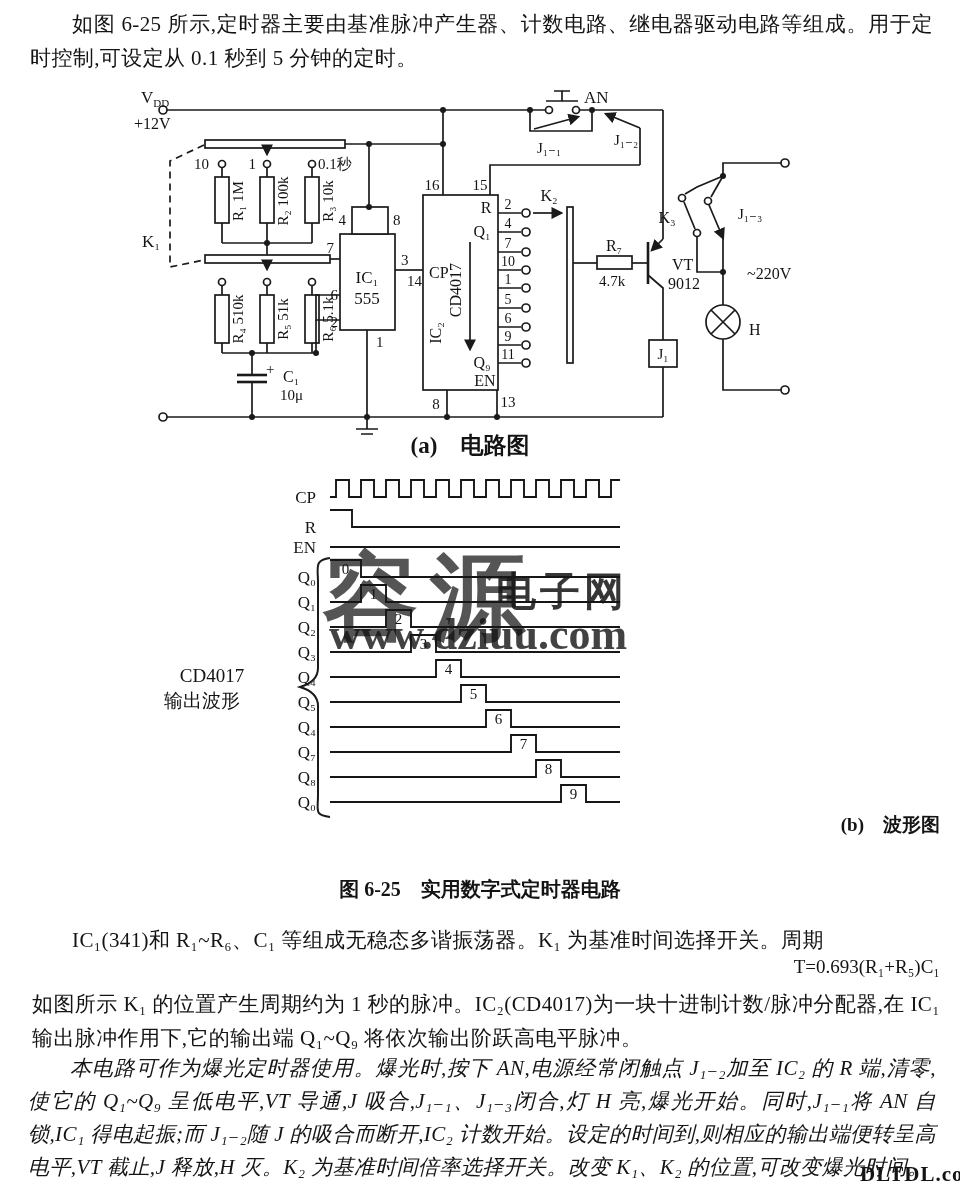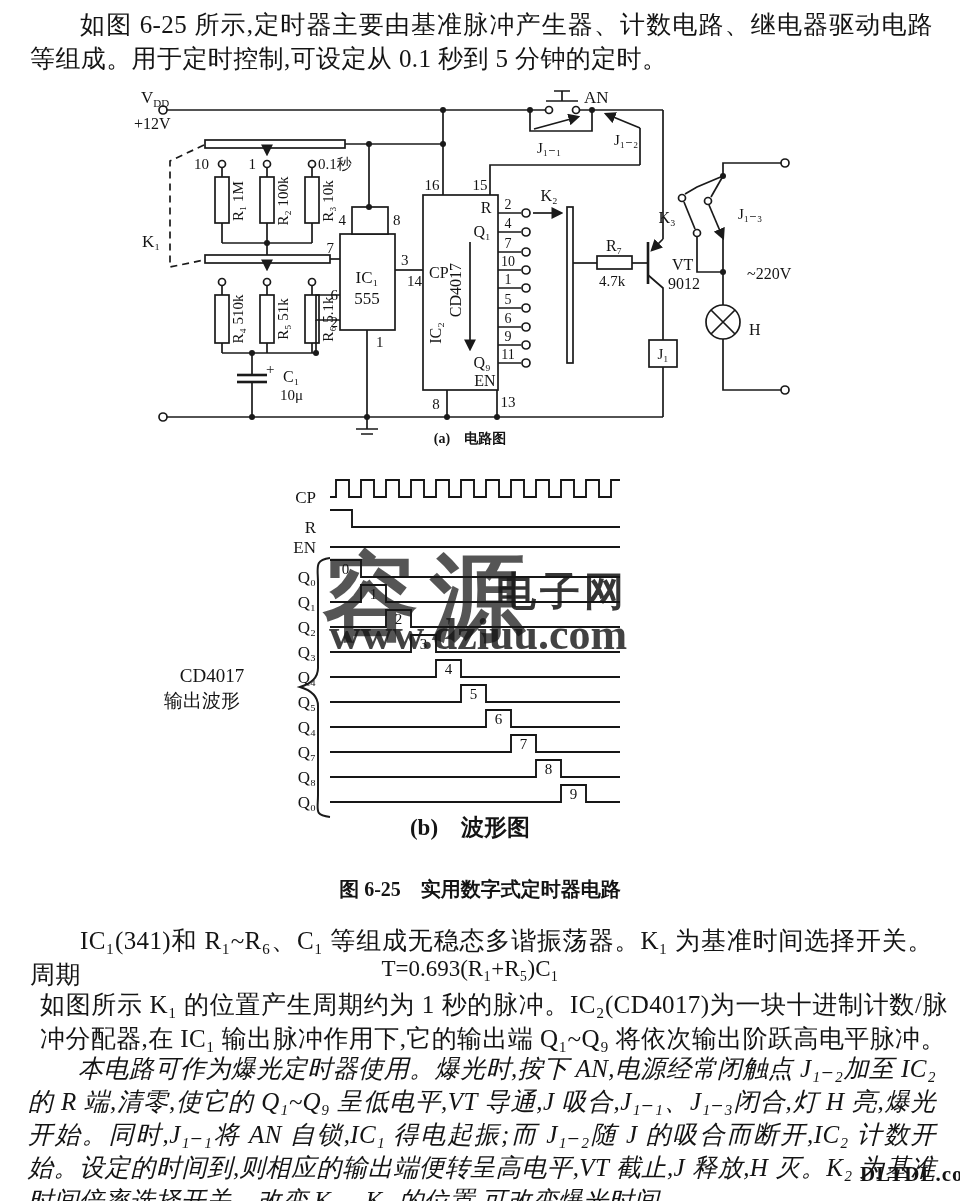--- a/index.html
+++ b/index.html
@@ -1,21 +1,21 @@
 <!DOCTYPE html>
 <html><head>
 <meta charset="utf-8">
 <style>
   html,body{margin:0;padding:0;}
   body{
     width:960px;height:1201px;position:relative;background:#ffffff;
     font-family:"Liberation Serif","DejaVu Serif",serif;color:#141414;overflow:hidden;
   }
   .abs{position:absolute;}
-  .para{font-size:25px;line-height:33.5px;text-align:justify;letter-spacing:.4px;}
+  .para{font-size:21px;line-height:33.5px;text-align:justify;letter-spacing:.4px;}
   .indent{text-indent:2em;}
   .center{text-align:center;}
   .bold{font-weight:bold;}
   svg{position:absolute;left:0;}
   svg text{fill:#141414;font-family:"Liberation Serif","DejaVu Serif",serif;font-size:15px;}
   .f14{font-size:14px;} .f16{font-size:16px;} .f17{font-size:17px;}
   .mid{text-anchor:middle;} .endA{text-anchor:end;}
   .wire{fill:none;stroke:#1a1a1a;stroke-width:1.7;}
   .thick{stroke-width:2.6;}
   .dashed{stroke-dasharray:7 5;}
@@ -222,21 +222,21 @@
     <text x="672" y="185" class="f16">VT</text>
     <text x="668" y="204" class="f16">9012</text>
     <text x="667" y="138" class="mid f16">K₃</text>
     <text x="738" y="134">J₁₋₃</text>
     <text x="663" y="274" class="mid">J₁</text>
     <text x="747" y="194" class="f16">~220V</text>
     <text x="749" y="250" class="f16">H</text>
   </g>
 </svg>
 
-<div class="abs center bold" style="top:430px;left:0;width:940px;font-size:14px;">(a)　电路图</div>
+<div class="abs center bold" style="top:430px;left:0;width:940px;font-size:23px;">(a)　电路图</div>
 
 <svg style="top:465px;" width="960" height="375" viewBox="0 0 960 375">
   <g>
     <text x="430" y="165" class="mid wm" style="font-size:95px;letter-spacing:12px;opacity:.72" fill="#8a96db">容源</text>
     <text x="562" y="140" class="mid wm" style="font-size:40px;letter-spacing:4px;opacity:.85" fill="#f2a08d">电子网</text>
     <text x="478" y="184" class="mid wm" style="font-size:44px;opacity:.8" fill="#6cc4b4">www.dziuu.com</text>
   </g>
   <g>
     <path class="wire" style="stroke-width:2" d="M330 93 C314 95 318 102 318 118 V203 C318 214 310 219 300 222 C310 225 318 230 318 241 V330 C318 346 314 350 330 352"></path>
     <text x="212" y="217" class="mid" style="font-size:19px">CD4017</text>
@@ -275,25 +275,25 @@
       <text x="523.5" y="284" class="wf-num">7</text>
       <text x="316" y="318" class="wf-label" text-anchor="end">Q₈</text>
       <path d="M330 312L536 312L536 295L561 295L561 312L620 312" class="wf-line"></path>
       <text x="548.5" y="309" class="wf-num">8</text>
       <text x="316" y="343" class="wf-label" text-anchor="end">Q₀</text>
       <path d="M330 337L561 337L561 320L586 320L586 337L620 337" class="wf-line"></path>
       <text x="573.5" y="334" class="wf-num">9</text>
     </g>
 </svg>
 
-<div class="abs center bold" style="top:812px;left:0;width:940px;font-size:23px;">(b)　波形图</div>
+<div class="abs center bold" style="top:812px;left:0;width:940px;font-size:19px;text-align:right;">(b)　波形图</div>
 
 <div class="abs center bold" style="top:876px;left:0;width:960px;font-size:20px;text-align:center;">图 6-25　实用数字式定时器电路</div>
 
 <div class="abs para indent" style="top:924px;left:30px;width:903px;">IC₁(341)和 R₁~R₆、C₁ 等组成无稳态多谐振荡器。K₁ 为基准时间选择开关。周期</div>
 
-<div class="abs center" style="top:956px;left:0;width:940px;font-size:23px;">T=0.693(R₁+R₅)C₁</div>
-
-<div class="abs para" style="top:988px;left:40px;width:908px;">如图所示 K₁ 的位置产生周期约为 1 秒的脉冲。IC₂(CD4017)为一块十进制计数/脉冲分配器,在 IC₁ 输出脉冲作用下,它的输出端 Q₁~Q₉ 将依次输出阶跃高电平脉冲。</div>
+<div class="abs center" style="top:956px;left:0;width:940px;font-size:19px;text-align:right;">T=0.693(R₁+R₅)C₁</div>
+
+<div class="abs para" style="top:988px;left:32px;width:908px;">如图所示 K₁ 的位置产生周期约为 1 秒的脉冲。IC₂(CD4017)为一块十进制计数/脉冲分配器,在 IC₁ 输出脉冲作用下,它的输出端 Q₁~Q₉ 将依次输出阶跃高电平脉冲。</div>
 
 <div class="abs para indent" style="top:1052px;left:28px;width:908px;line-height:33px;font-style:italic;">本电路可作为爆光定时器使用。爆光时,按下 AN,电源经常闭触点 J₁₋₂加至 IC₂ 的 R 端,清零,使它的 Q₁~Q₉ 呈低电平,VT 导通,J 吸合,J₁₋₁、J₁₋₃闭合,灯 H 亮,爆光开始。同时,J₁₋₁将 AN 自锁,IC₁ 得电起振;而 J₁₋₂随 J 的吸合而断开,IC₂ 计数开始。设定的时间到,则相应的输出端便转呈高电平,VT 截止,J 释放,H 灭。K₂ 为基准时间倍率选择开关。改变 K₁、K₂ 的位置,可改变爆光时间。</div>
 
 <div class="abs" id="corner-mark" style="top:1162px;left:860px;">DLTDL.com</div>
 
 </body></html>

